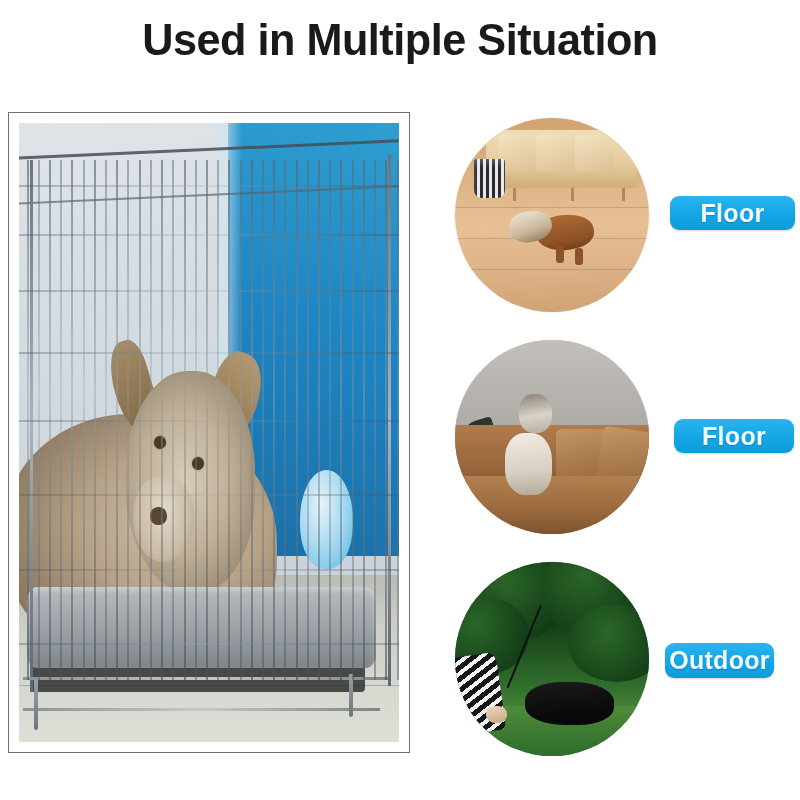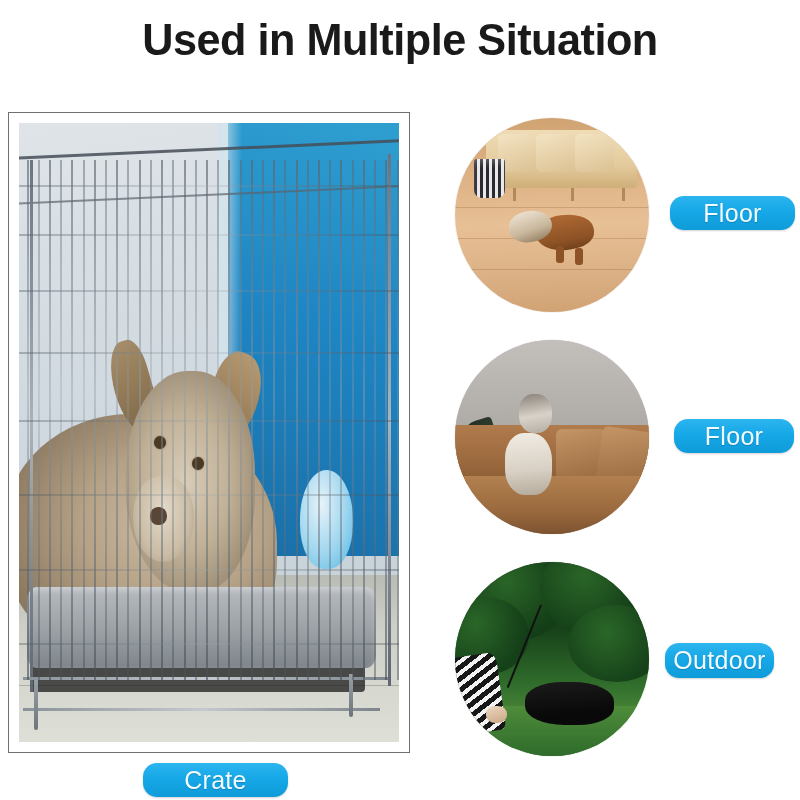--- a/index.html
+++ b/index.html
@@ -243,22 +243,22 @@
   }
   .out-hand{position:absolute;left:16%;top:74%;width:11%;height:9%;
     background:linear-gradient(160deg,#efd8c0,#c9a584);border-radius:45%;}
 
   
   .pill{
     position:absolute;
     display:flex;align-items:center;justify-content:center;
     background:linear-gradient(180deg,#2cb5ef 0%,#16a8e7 45%,#0f9bd9 100%);
     color:#f2fbff;
-    border-radius:14px;
-    font-weight:400;
+    border-radius:9px;
+    font-weight:700;
     letter-spacing:.3px;
     box-shadow:0 1px 2px rgba(0,0,0,.18);
     text-shadow:0 1px 1px rgba(0,80,120,.35);
     white-space:nowrap;
     box-sizing:border-box;
   }
   #pill-floor{left:670px;top:196px;width:125px;height:34px;font-size:25px;}
   #pill-sofa{left:674px;top:419px;width:120px;height:34px;font-size:25px;}
   #pill-outdoor{left:665px;top:643px;width:109px;height:35px;font-size:25px;}
   #pill-crate{left:143px;top:763px;width:145px;height:34px;font-size:25px;}
@@ -388,15 +388,14 @@
       <div class="out-foliage" style="left:58%;top:22%;width:50%;height:40%;"></div>
       <div class="out-grass"></div>
       <div class="out-leash"></div>
       <div class="out-dog"></div>
       <div class="out-person"></div>
       <div class="out-hand"></div>
     </div>
   </div>
   <div class="pill" id="pill-outdoor">Outdoor</div>
 
-  <div class="pill" id="pill-crate">Crate</div>
 
 </div>
 
 </body></html>

